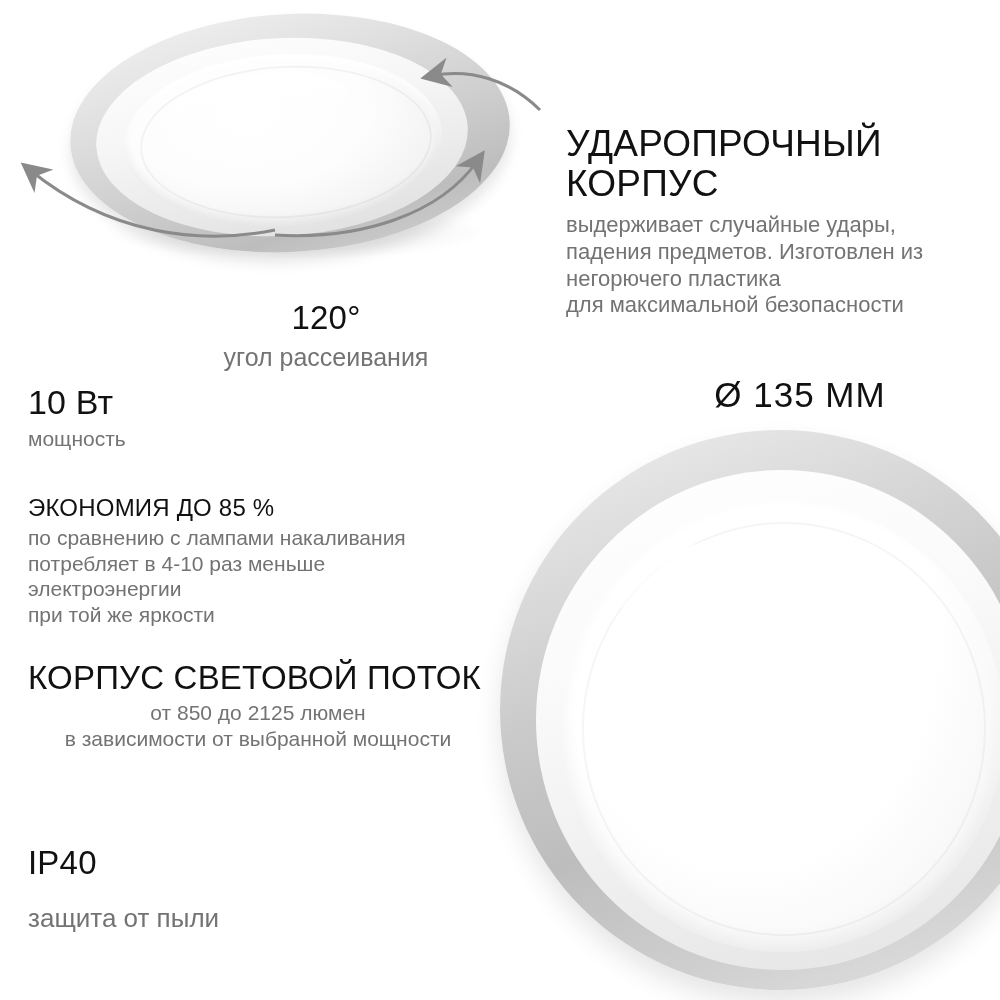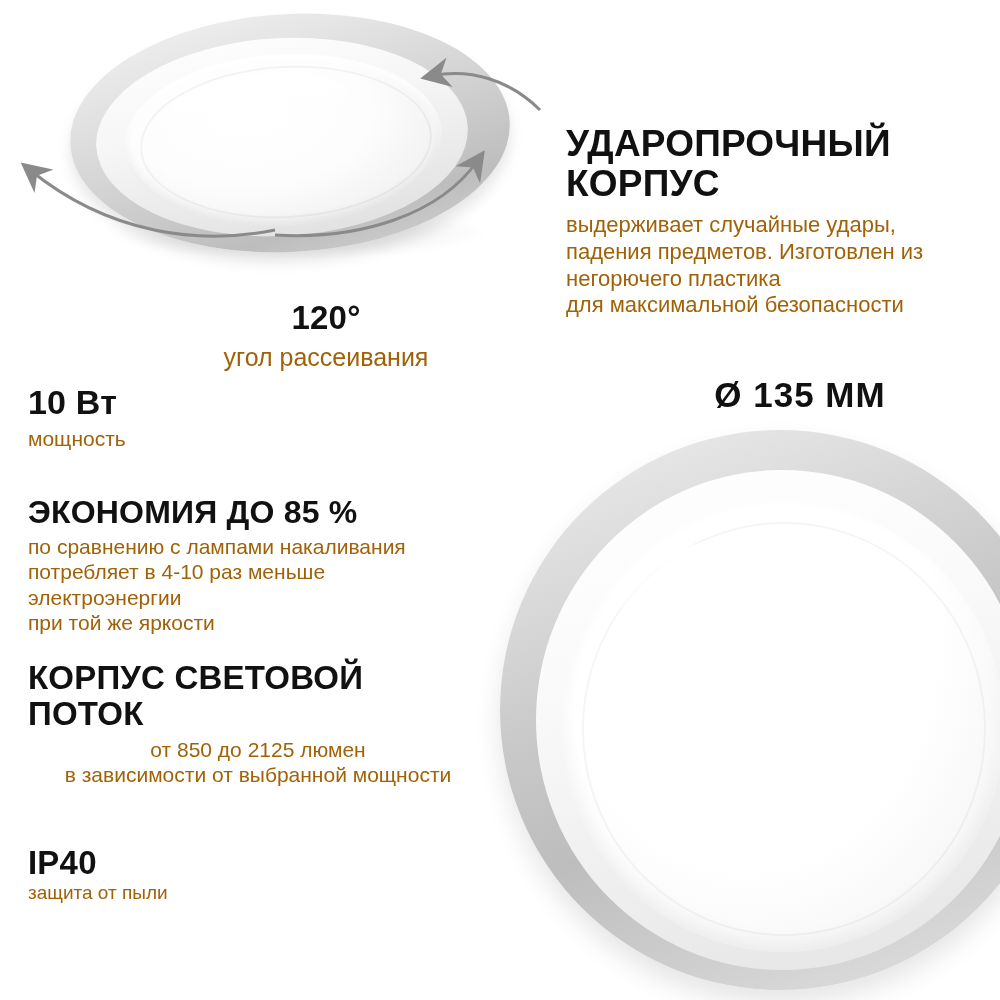--- a/index.html
+++ b/index.html
@@ -154,56 +154,56 @@
     width: 250px;
     height: 96px;
     border-radius: 50%;
     background: linear-gradient(180deg, rgba(255,255,255,0.95), rgba(255,255,255,0));
     transform: rotate(-10deg);
   }
 
   
   .block { position: absolute; }
   .h-strong {
-    font-weight: bold;
+    font-weight: normal;
     letter-spacing: 0.2px;
     line-height: 1.08;
     color: #111;
   }
   .p-sub {
     line-height: 1.22;
-    color: #a16207;
+    color: #737373;
   }
 
   #impact-block { left: 566px; top: 124px; width: 400px; }
   #impact-block .h-strong { font-size: 37px; }
   #impact-block .p-sub { font-size: 22px; margin-top: 8px; }
 
   #angle-block { left: 176px; top: 300px; width: 300px; text-align: center; }
   #angle-block .h-strong { font-size: 33px; }
   #angle-block .p-sub { font-size: 25px; margin-top: 6px; }
 
   #diam-block { left: 620px; top: 376px; width: 360px; text-align: center; }
   #diam-block .h-strong { font-size: 35px; letter-spacing: 1px; }
 
   #power-block { left: 28px; top: 384px; width: 430px; }
   #power-block .h-strong { font-size: 34px; }
   #power-block .p-sub { font-size: 21px; margin-top: 5px; }
 
   #eco-block { left: 28px; top: 495px; width: 450px; }
-  #eco-block .h-strong { font-size: 32px; }
+  #eco-block .h-strong { font-size: 24px; }
   #eco-block .p-sub { font-size: 21px; margin-top: 4px; }
 
   #flux-block { left: 28px; top: 660px; width: 460px; }
   #flux-block .h-strong { font-size: 33px; line-height: 1.1; }
   #flux-block .p-sub { font-size: 21px; margin-top: 4px; text-align: center; }
 
   #ip-block { left: 28px; top: 845px; width: 380px; }
   #ip-block .h-strong { font-size: 33px; }
-  #ip-block .p-sub { font-size: 19px; margin-top: 0; }
+  #ip-block .p-sub { font-size: 26px; margin-top: 22px; }
 </style>
 </head>
 <body>
 
 <div class="stage">
 
   <div class="lamp-top">
     <div class="shadow"></div>
     <div class="body"></div>
     <div class="body-inner"></div>

